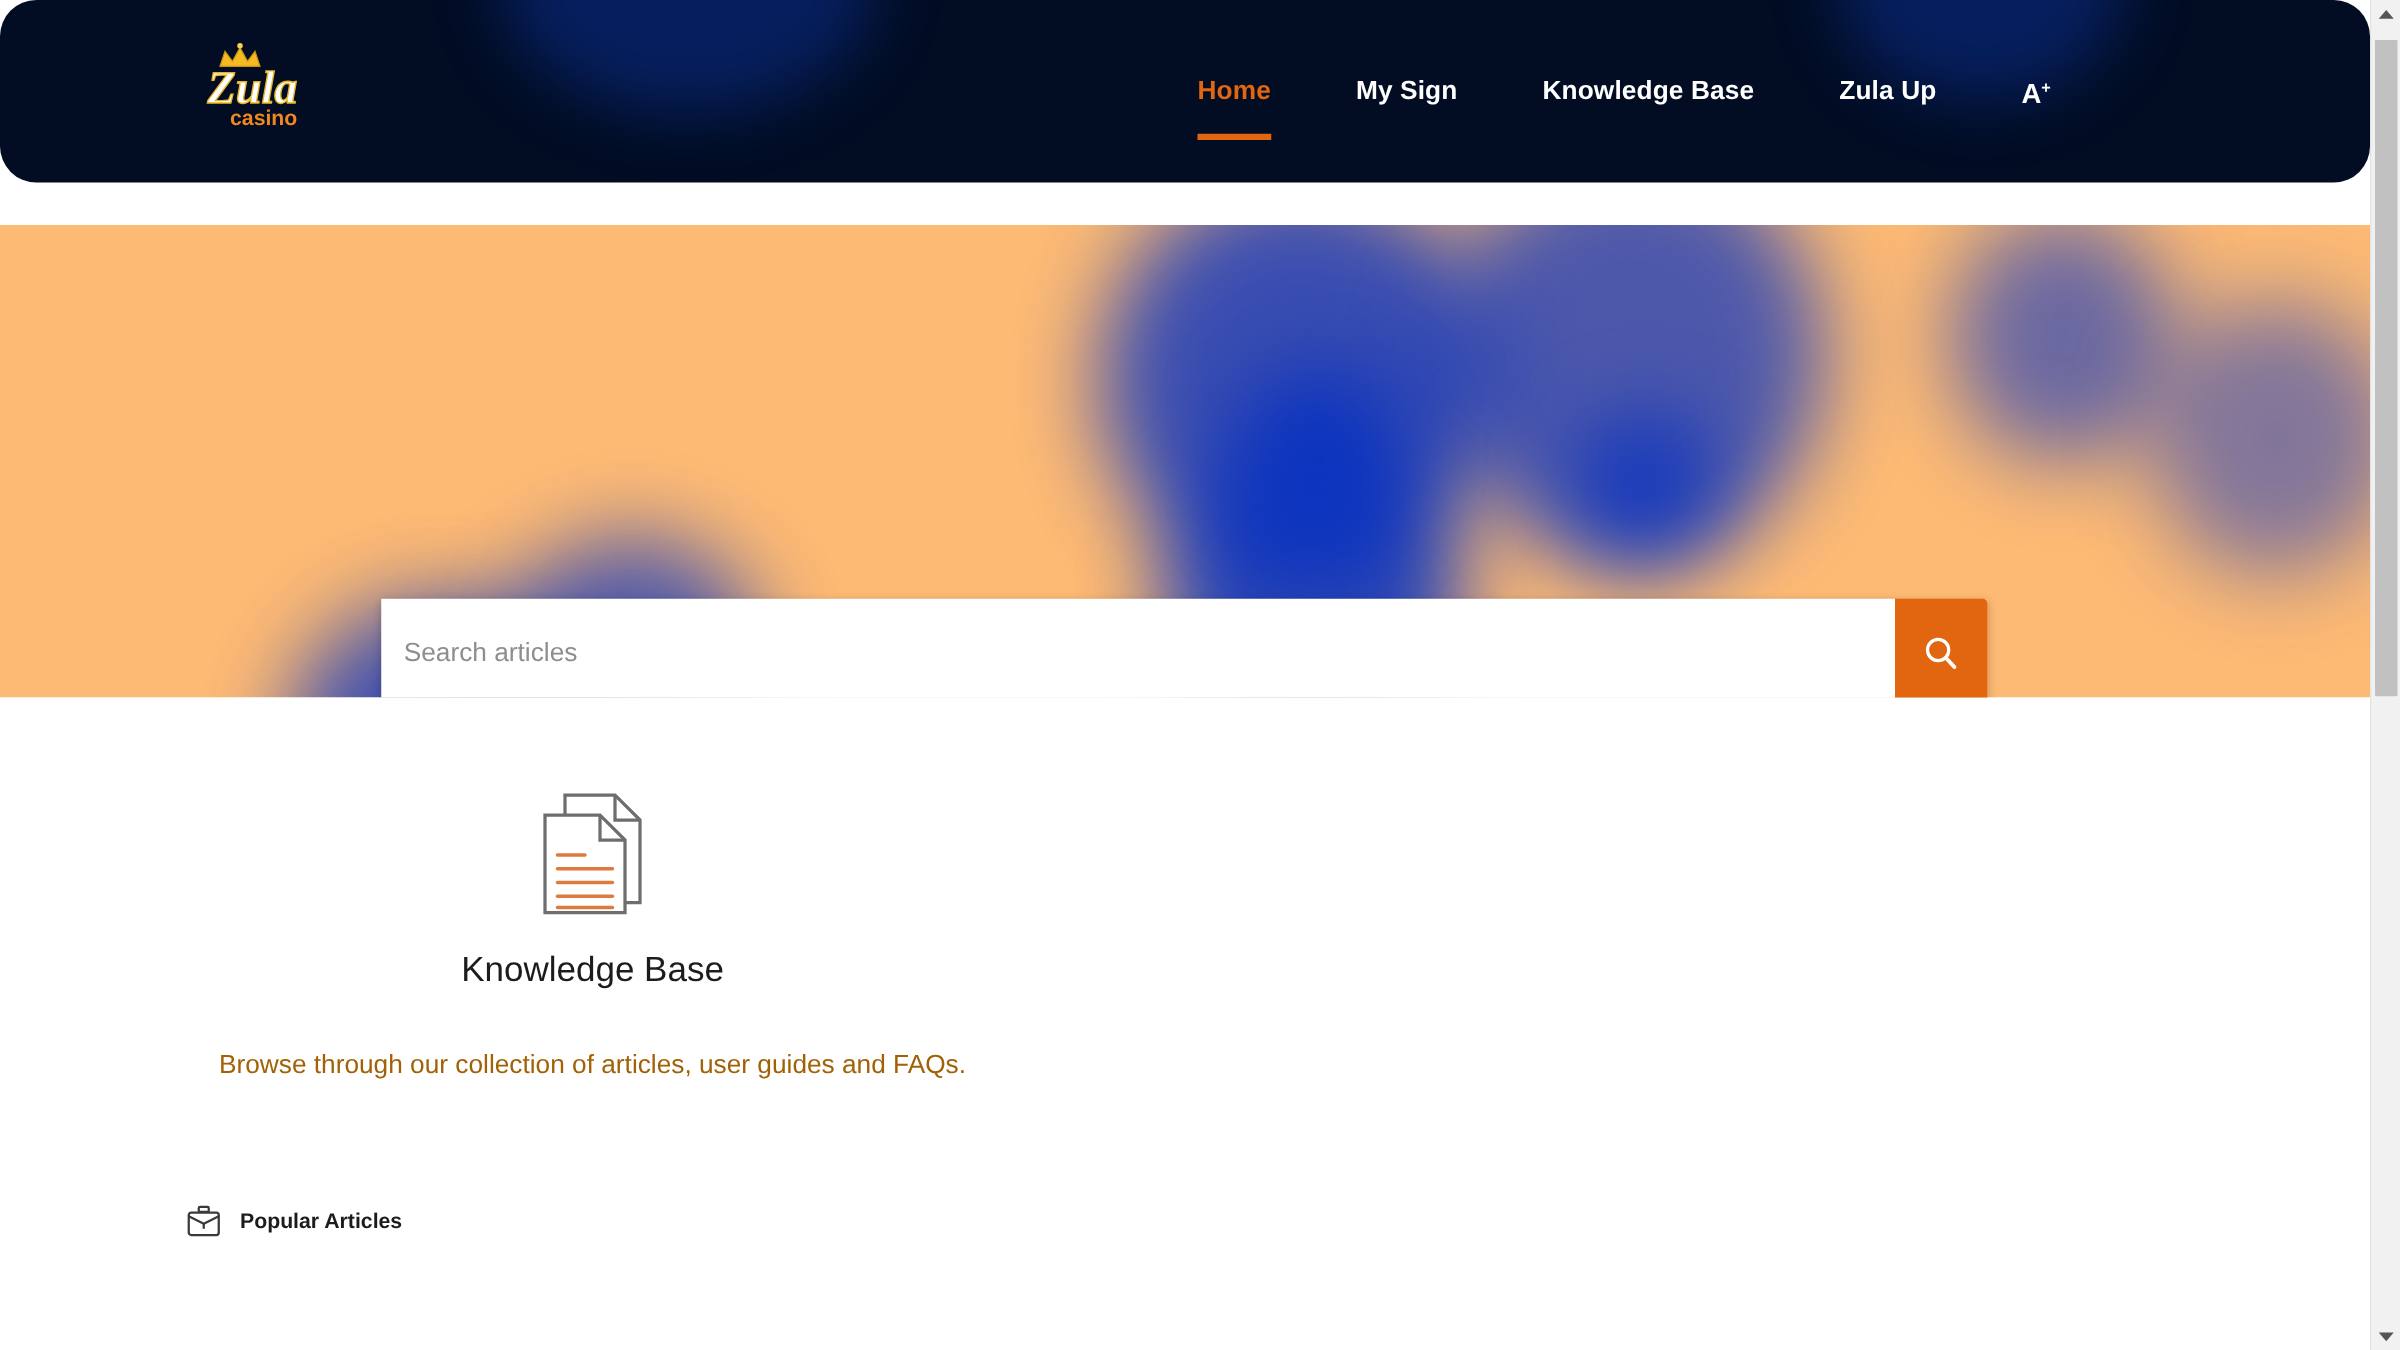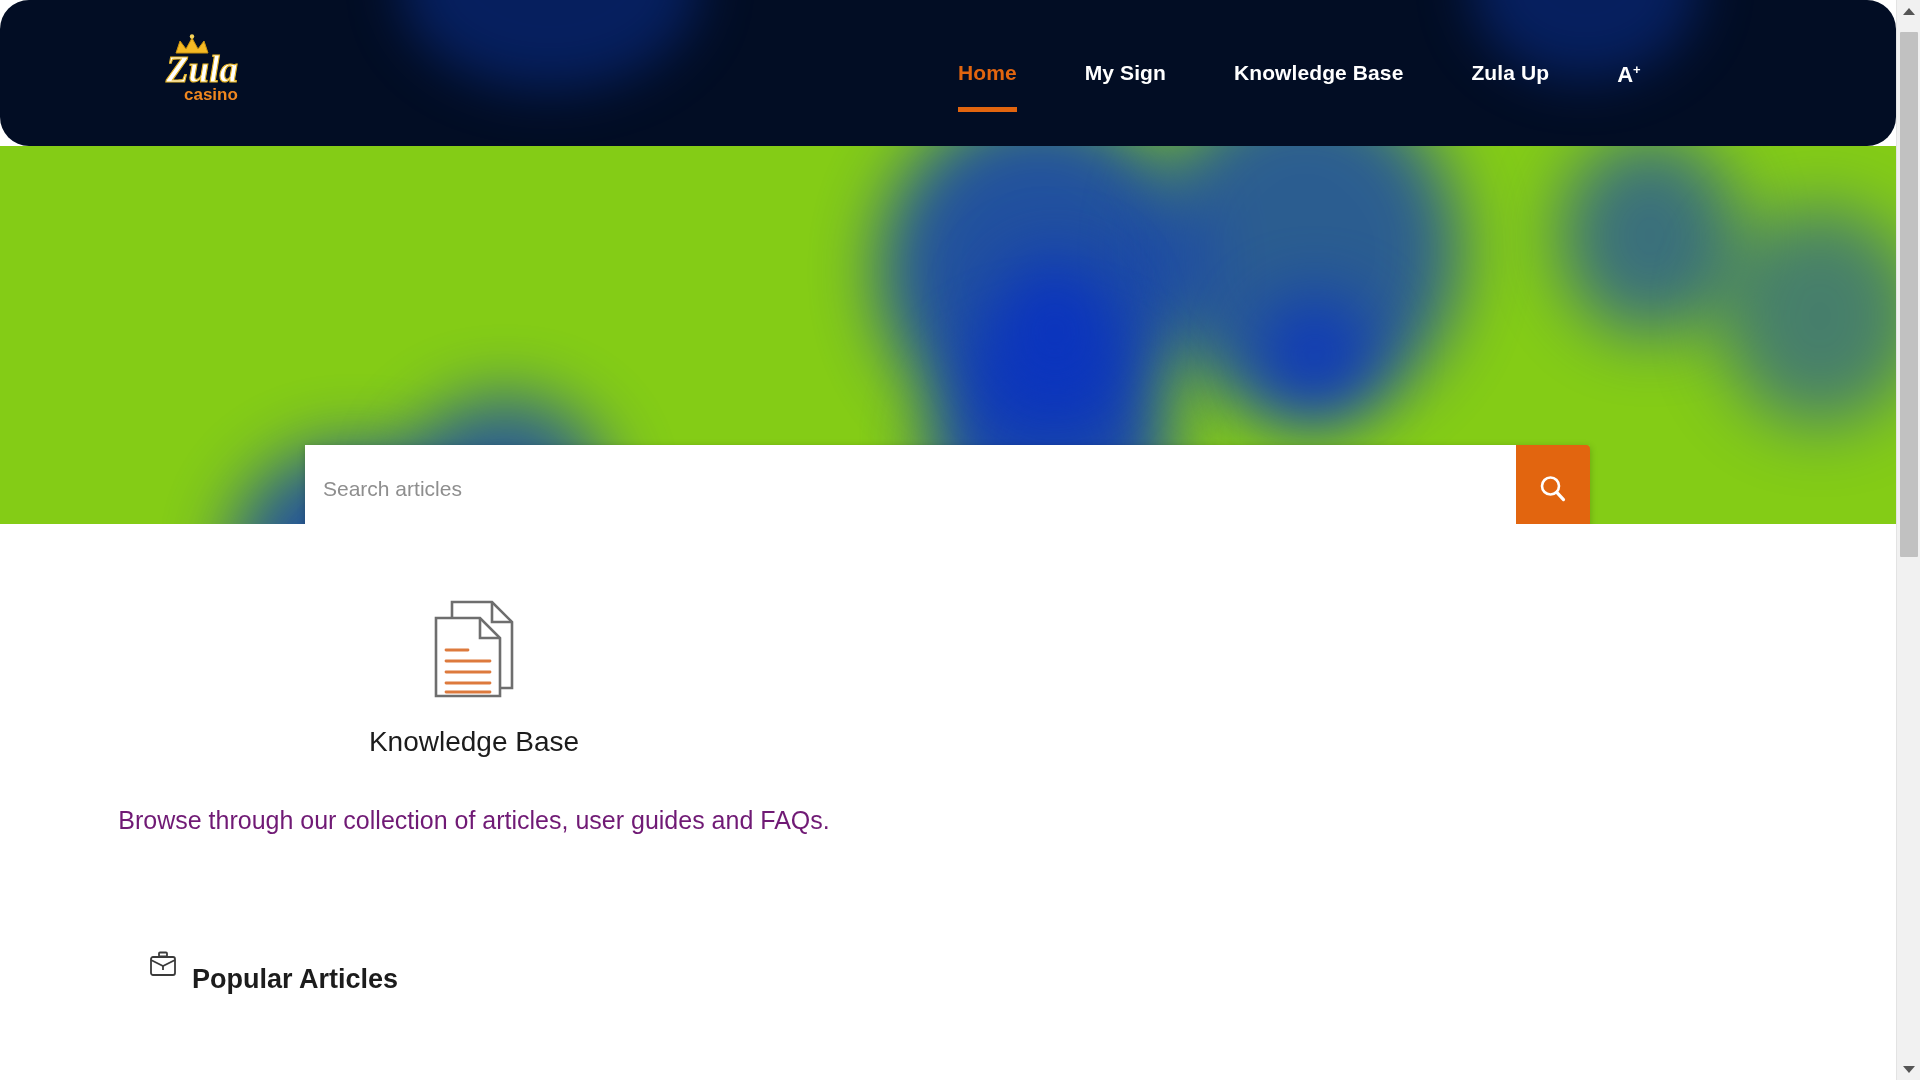--- a/index.html
+++ b/index.html
@@ -84,22 +84,23 @@
     padding:0 28px;
     line-height:146px;
     cursor:pointer;
   }
   .nav-accessibility sup { font-size:13px; }
 
   
   .hero {
     position:relative;
     height:378px;
-    background:#84cc16;
-    overflow:hidden;
+    background:#fdba74;
+    overflow:hidden;
+    margin-top:34px;
   }
   .hero .blob {
     position:absolute;
     background:#0a33c0;
     border-radius:50%;
     filter:blur(34px);
     pointer-events:none;
   }
   .bl1 { width:320px; height:330px; left:880px; top:-40px; opacity:.80; }
   .bl2 { width:310px; height:330px; left:1150px; top:-60px; opacity:.72; }
@@ -162,38 +163,37 @@
     justify-content:center;
     margin-bottom:18px;
   }
   .card-title {
     font-size:28px;
     color:#1c1c1c;
     font-weight:400;
     margin-bottom:48px;
   }
   .card-desc {
-    font-size:25px;
-    color:#701a75;
+    font-size:21px;
+    color:#a16207;
     font-weight:400;
   }
 
   .popular {
     display:flex;
     align-items:center;
     gap:14px;
     padding-left:148px;
     margin-top:98px;
   }
   .popular-icon { flex:0 0 auto; width:30px; height:30px; }
   .popular-title {
-    font-size:27px;
+    font-size:17px;
     font-weight:700;
     color:#1c1c1c;
-    margin-top:31px;
   }
 
   
   .scrollbar {
     position:absolute;
     right:0; top:0;
     width:24px; height:1080px;
     background:#f1f1f1;
     border-left:1px solid #e3e3e3;
   }

